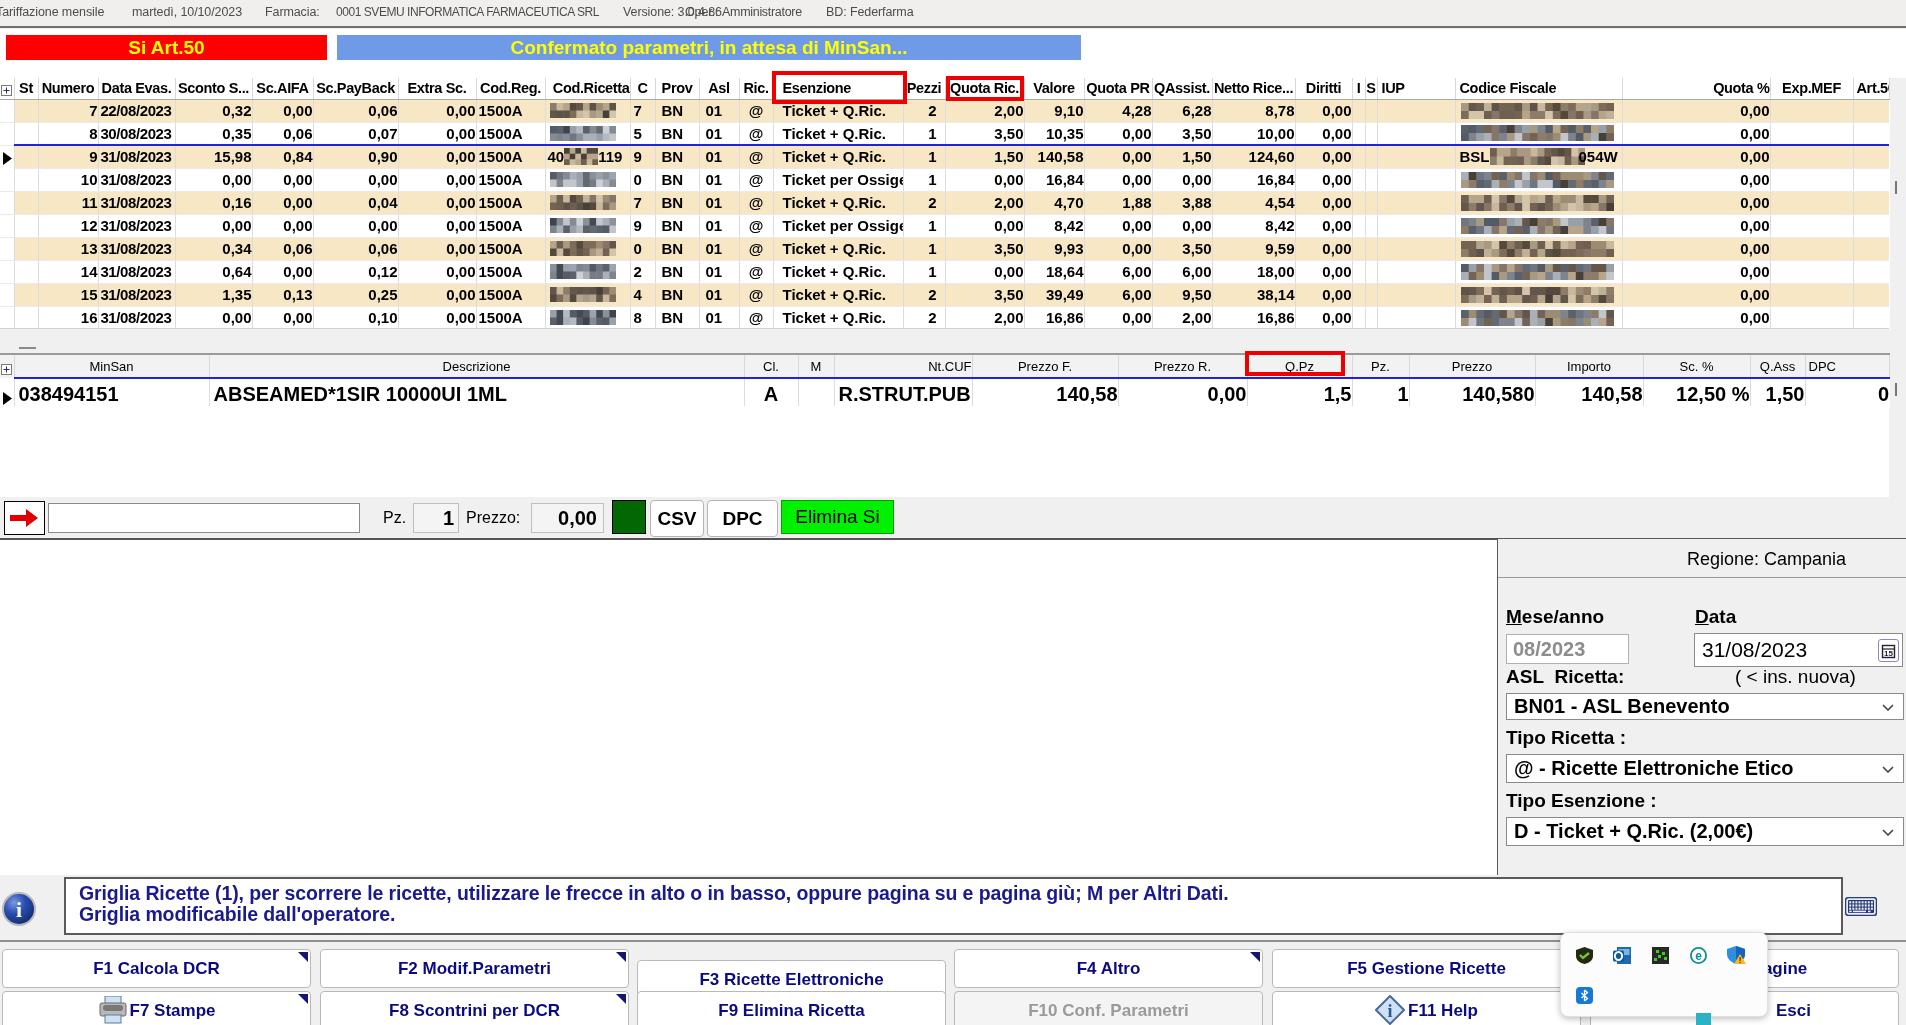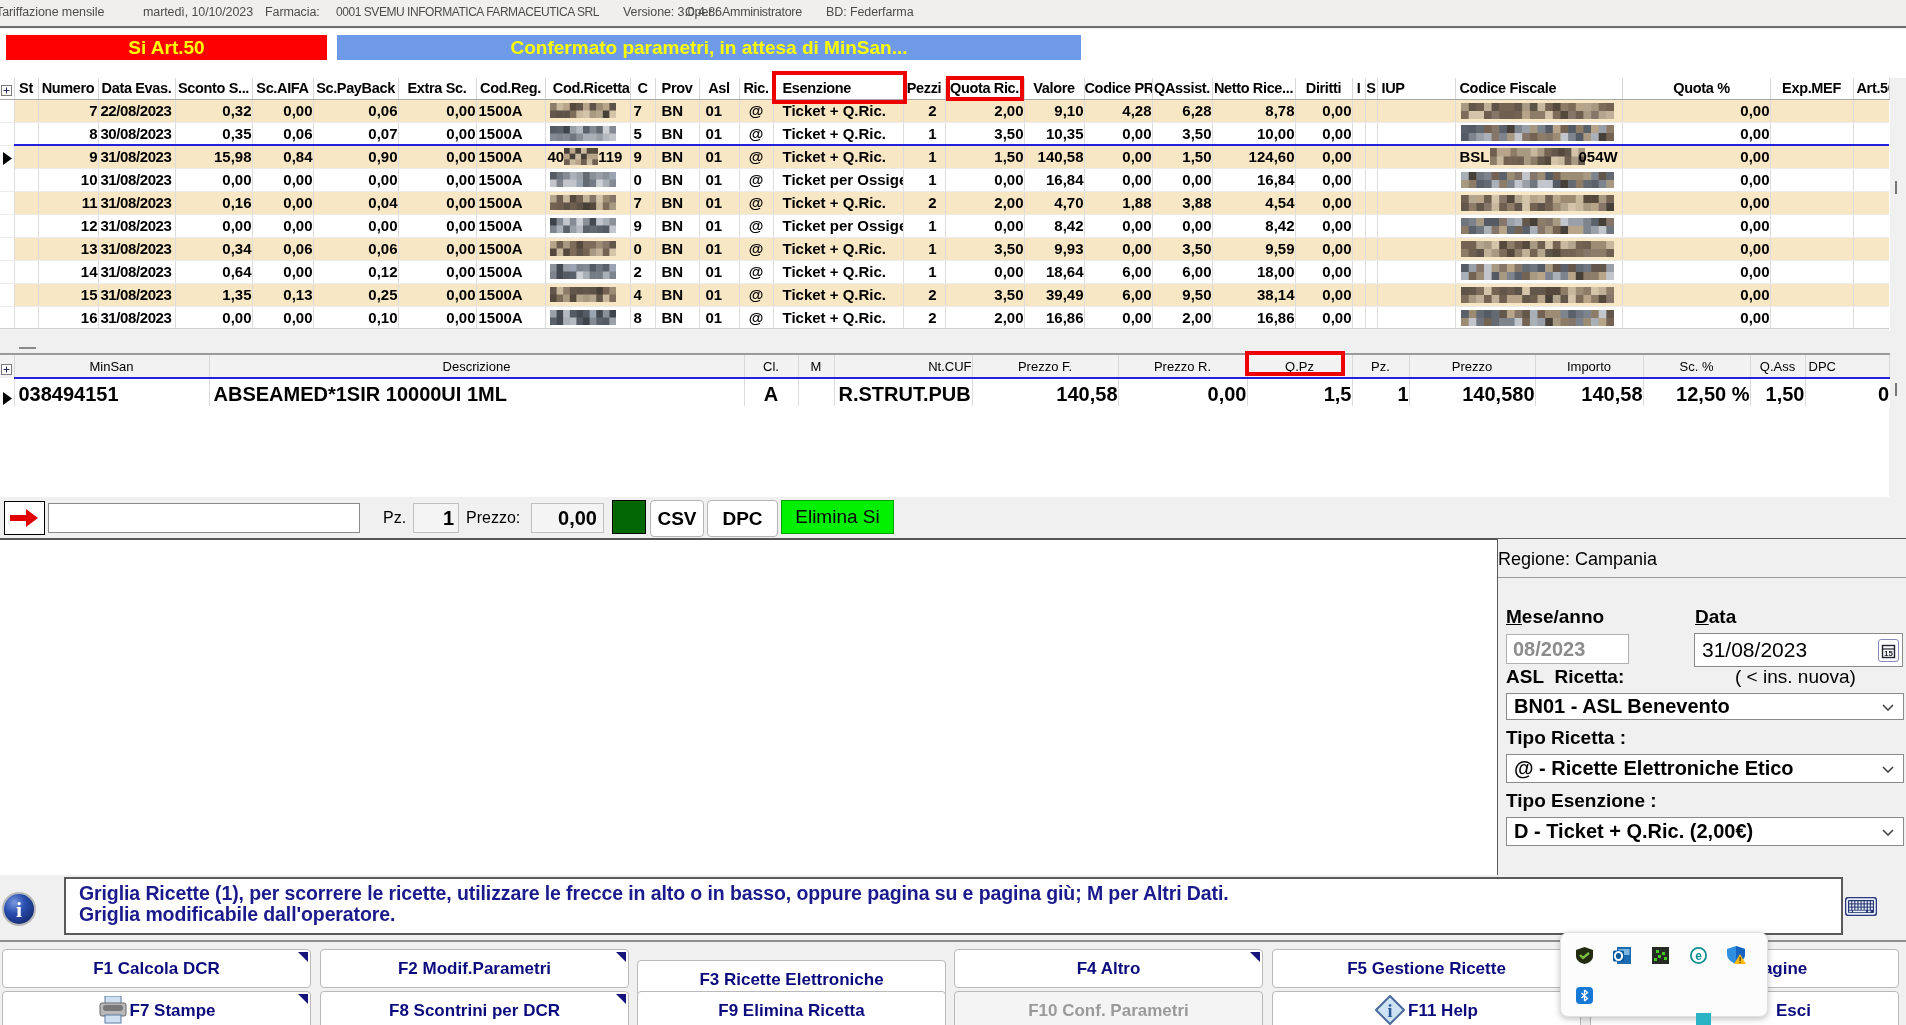--- a/index.html
+++ b/index.html
@@ -30,21 +30,21 @@
 .dd svg.chev{position:absolute;right:9px;top:50%;margin-top:-3px}
 #infobox{left:64px;top:877px;width:1779px;height:58px;background:#fff;border:2px solid #5a5a5a;color:#1a1a8c;font-weight:bold;font-size:19.5px;line-height:21px;letter-spacing:-0.1px;padding:4px 0 0 13px}
 .fbtn{position:absolute;width:309px;height:39px;background:#fff;border:1px solid #b9b9b9;border-radius:4px;color:#0b0b7e;font-weight:bold;font-size:17px;text-align:center;line-height:37px;white-space:nowrap}
 .fbtn .notch{position:absolute;right:2px;top:2px;width:0;height:0;border-top:10px solid #14147a;border-left:10px solid transparent}
 .fbtn.dis{color:#9a9a9a;background:#f4f4f4}
 #popup{left:1560px;top:932px;width:208px;height:85px;background:#fcfcfc;border:1px solid #e0e0e0;border-radius:8px;box-shadow:0 2px 6px rgba(0,0,0,.25);z-index:90}
 
 </style></head><body>
 <div class="abs" id="topbar">
 <span style="left:-4px;">Tariffazione mensile</span>
-<span style="left:143px;">martedì, 10/10/2023</span>
+<span style="left:132px;">martedì, 10/10/2023</span>
 <span style="left:265px;">Farmacia:</span>
 <span style="left:336px;font-size:12px;letter-spacing:-0.45px">0001 SVEMU INFORMATICA FARMACEUTICA SRL</span>
 <span style="left:585px;padding-left:38px;">Versione: 3.0.4.86</span>
 <span style="left:685px;">Oper.:</span>
 <span style="left:722px;letter-spacing:-0.3px">Amministratore</span>
 <span style="left:826px;">BD: Federfarma</span>
 </div>
 <div class="abs" id="whitebg1"></div>
 <div class="banner" style="left:6px;width:321px;background:#f00">Si Art.50</div>
 <div class="banner" style="left:337px;width:744px;background:#6f9ae8">Confermato parametri, in attesa di MinSan...</div>
@@ -99,29 +99,29 @@
 <th style="text-align:center">Cod.Reg.</th>
 <th style="text-align:right">Cod.Ricetta</th>
 <th style="text-align:center">C</th>
 <th style="text-align:center">Prov</th>
 <th style="text-align:center">Asl</th>
 <th style="text-align:center">Ric.</th>
 <th style="text-align:left;padding-left:9px">Esenzione</th>
 <th style="text-align:center">Pezzi</th>
 <th style="text-align:center">Quota Ric.</th>
 <th style="text-align:center">Valore</th>
-<th style="text-align:center">Codice PR</th>
+<th style="text-align:center">Quota PR</th>
 <th style="text-align:center">QAssist.</th>
 <th style="text-align:center">Netto Rice...</th>
 <th style="text-align:center">Diritti</th>
 <th style="text-align:center">I</th>
 <th style="text-align:center">S</th>
 <th style="text-align:left;padding-left:4px">IUP</th>
 <th style="text-align:left;padding-left:4px">Codice Fiscale</th>
-<th style="text-align:center;padding-left:11px">Quota %</th>
+<th style="text-align:right;padding-left:11px">Quota %</th>
 <th style="text-align:center">Exp.MEF</th>
 <th style="text-align:left;padding-left:3px">Art.50</th>
 </tr>
 <tr class="cream">
 <td style="background:#fff"></td>
 <td></td>
 <td class="num">7</td>
 <td class="num" style="padding-right:3px;letter-spacing:-0.4px">22/08/2023</td>
 <td class="num">0,32</td>
 <td class="num">0,00</td>
@@ -1207,21 +1207,21 @@
 <div class="tb-lab" style="left:383px;top:509px">Pz.</div>
 <div class="sunk" style="left:413px;top:503px;width:46px;height:30px;line-height:28px;padding-right:4px">1</div>
 <div class="tb-lab" style="left:466px;top:509px">Prezzo:</div>
 <div class="sunk" style="left:531px;top:503px;width:73px;height:30px;line-height:28px;padding-right:6px">0,00</div>
 <div class="abs" style="left:612px;top:500px;width:34px;height:34px;background:#036803;border:1px solid #000;z-index:10"></div>
 <div class="abs" style="left:650px;top:500px;width:54px;height:37px;background:#fff;border:1px solid #b5b5b5;border-radius:4px;font-weight:bold;font-size:19px;text-align:center;line-height:35px;z-index:10">CSV</div>
 <div class="abs" style="left:707px;top:500px;width:71px;height:37px;background:#fff;border:1px solid #b5b5b5;border-radius:4px;font-weight:bold;font-size:19px;text-align:center;line-height:35px;z-index:10">DPC</div>
 <div class="abs" style="left:781px;top:500px;width:113px;height:34px;background:#00f000;border:1px solid #00a000;font-size:19px;text-align:center;line-height:32px;z-index:10">Elimina Si</div>
 <div class="abs" style="left:0;top:540px;width:1497px;height:335px;background:#fff"></div>
 <div class="abs" id="rightpanel"></div>
-<div class="abs" style="left:1498px;top:549px;width:348px;height:22px;font-size:18px;text-align:left">Regione: Campania</div>
+<div class="abs" style="left:1498px;top:549px;width:348px;height:22px;font-size:18px;text-align:right">Regione: Campania</div>
 <div class="abs" style="left:1498px;top:577px;width:408px;height:1px;background:#9a9a9a"></div>
 <div class="rp-b" style="left:1506px;top:606px"><span style="text-decoration:underline">M</span>ese/anno</div>
 <div class="rp-b" style="left:1695px;top:606px"><span style="text-decoration:underline">D</span>ata</div>
 <div class="abs" style="left:1506px;top:634px;width:123px;height:30px;background:#fff;border:1px solid #b0b0b0;font-weight:bold;font-size:20px;color:#8c8c8c;line-height:28px;padding-left:6px">08/2023</div>
 <div class="abs" style="left:1694px;top:633px;width:209px;height:34px;background:#fff;border:1px solid #8a8a8a;font-size:21px;color:#000;line-height:32px;padding-left:7px">31/08/2023<span style="position:absolute;right:3px;top:5px;width:21px;height:23px;border:1px solid #8a8aba;border-radius:3px;background:#fff">
       <svg width="15" height="16" style="position:absolute;left:2px;top:3px">
         <rect x="1.5" y="2.5" width="12" height="12" fill="none" stroke="#223" stroke-width="1.4"></rect>
         <line x1="1" y1="6" x2="14" y2="6" stroke="#223" stroke-width="1.2"></line>
         <text x="3" y="13" font-size="8" font-weight="bold" fill="#223">15</text>
       </svg>

